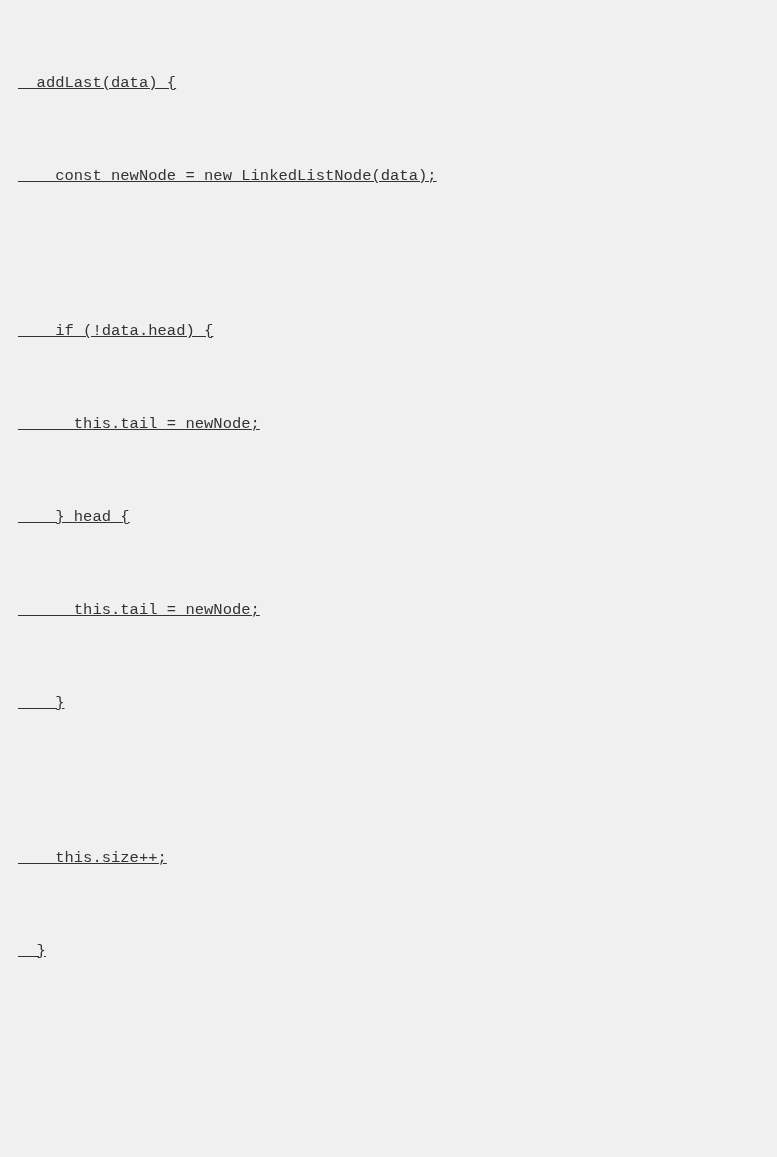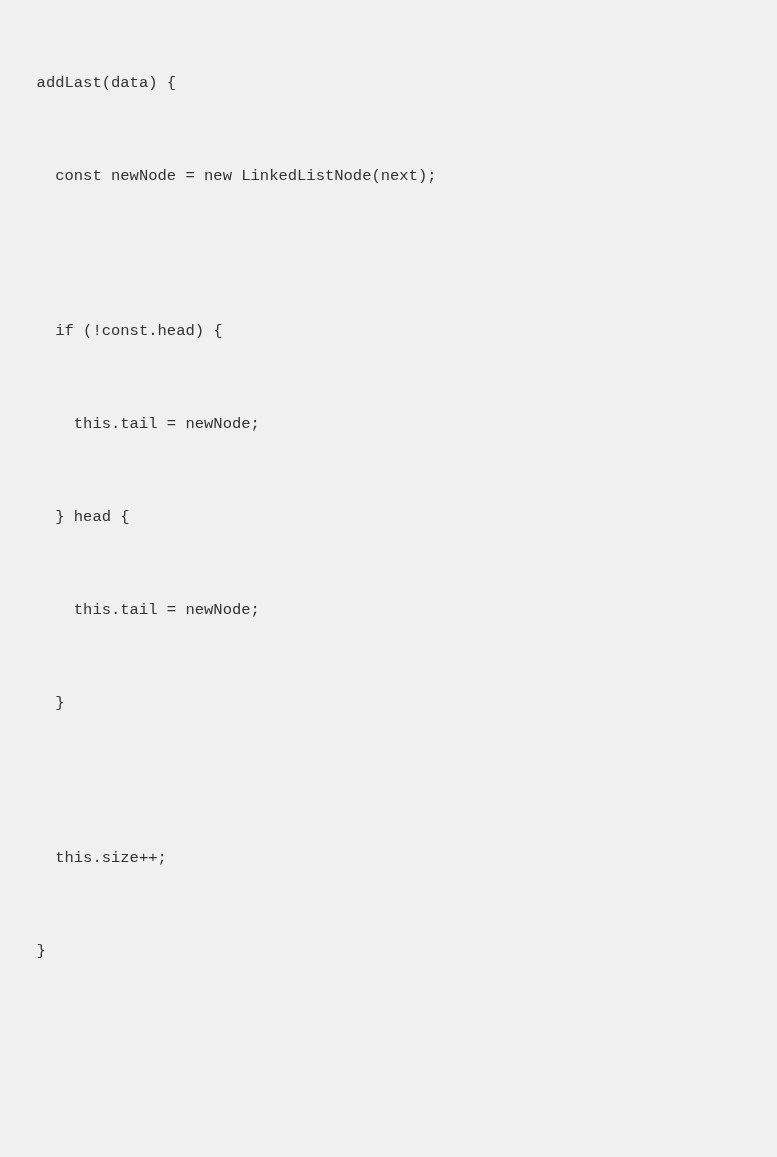--- a/index.html
+++ b/index.html
@@ -10,30 +10,31 @@
       font-size: 15.5px;
       line-height: 2.0;
       color: #333333;
     }
     .code-container {
       padding: 6px 18px 18px 18px;
       white-space: pre;
     }
     .code-line {
       display: block;
+      text-decoration: underline;
     }
   </style>
 </head>
 <body>
 
 <div class="code-container">
   <span class="code-line">  addLast(data) {</span>
-  <span class="code-line">    const newNode = new LinkedListNode(next);</span>
+  <span class="code-line">    const newNode = new LinkedListNode(data);</span>
   <span class="code-line"></span>
-  <span class="code-line">    if (!const.head) {</span>
+  <span class="code-line">    if (!data.head) {</span>
   <span class="code-line">      this.tail = newNode;</span>
   <span class="code-line">    } head {</span>
   <span class="code-line">      this.tail = newNode;</span>
   <span class="code-line">    }</span>
   <span class="code-line"></span>
   <span class="code-line">    this.size++;</span>
   <span class="code-line">  }</span>
   <span class="code-line"></span>
   
   

